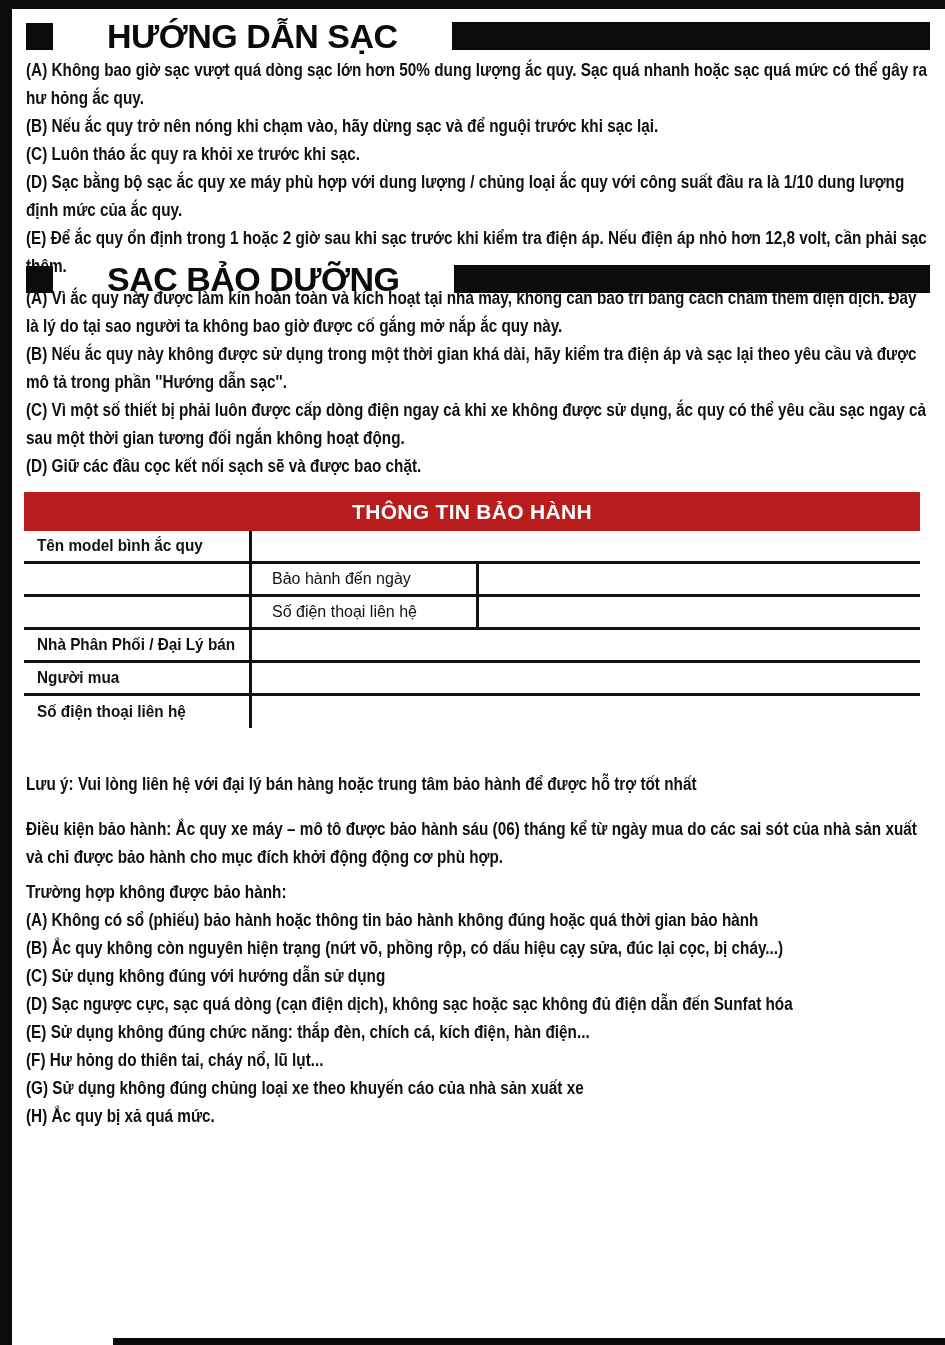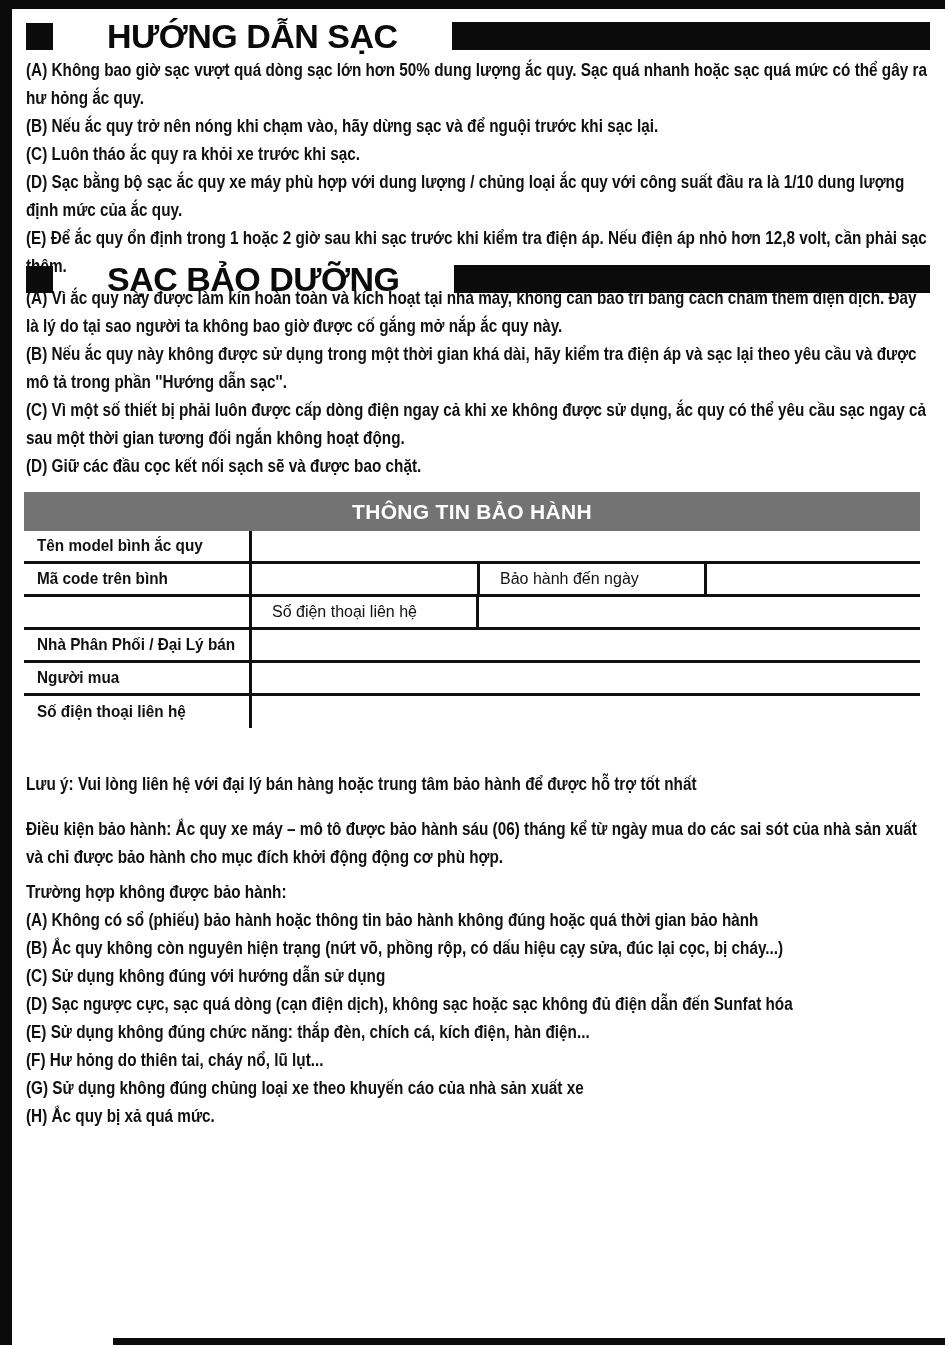--- a/index.html
+++ b/index.html
@@ -36,21 +36,21 @@
   .body p { margin: 0; }
   #body-charging { top: 56px; }
   #body-maintenance { top: 284px; }
   #note-block { top: 770px; }
   #conditions-block { top: 815px; }
   #exclusions-block { top: 878px; }
 
   
   .wtable { position: absolute; left: 24px; top: 492px; width: 896px; }
   .wt-title {
-    height: 39px; background: #737373; color: #ffffff;
+    height: 39px; background: #b91c1c; color: #ffffff;
     display: flex; align-items: center; justify-content: center;
     font-size: 21px; font-weight: bold; letter-spacing: 0.3px;
   }
   .wrow { display: flex; height: 33px; border-bottom: 3px solid #101010; }
   .wrow.last { border-bottom: none; height: 32px; }
   .cell { display: flex; align-items: center; min-width: 0; }
   .lbl  { width: 228px; flex: 0 0 auto; border-right: 3px solid #101010; padding-left: 13px; }
   .lbl span {
     display: inline-block; white-space: nowrap;
     font-size: 17px; font-weight: bold;
@@ -100,23 +100,20 @@
     <div class="wt-title">THÔNG TIN BẢO HÀNH</div>
 
     <div class="wrow">
       <div class="cell lbl">
           <span>Tên model bình ắc quy</span>
         </div>
       <div class="cell val"></div>
     </div>
 
     <div class="wrow">
-      <div class="cell lbl">
-          <span>Mã code trên bình</span>
-        </div>
       <div class="cell val mid"></div>
       <div class="cell lbl2">
           <span>Bảo hành đến ngày</span>
         </div>
       <div class="cell val"></div>
     </div>
 
     <div class="wrow">
       <div class="cell val mid"></div>
       <div class="cell lbl2">

